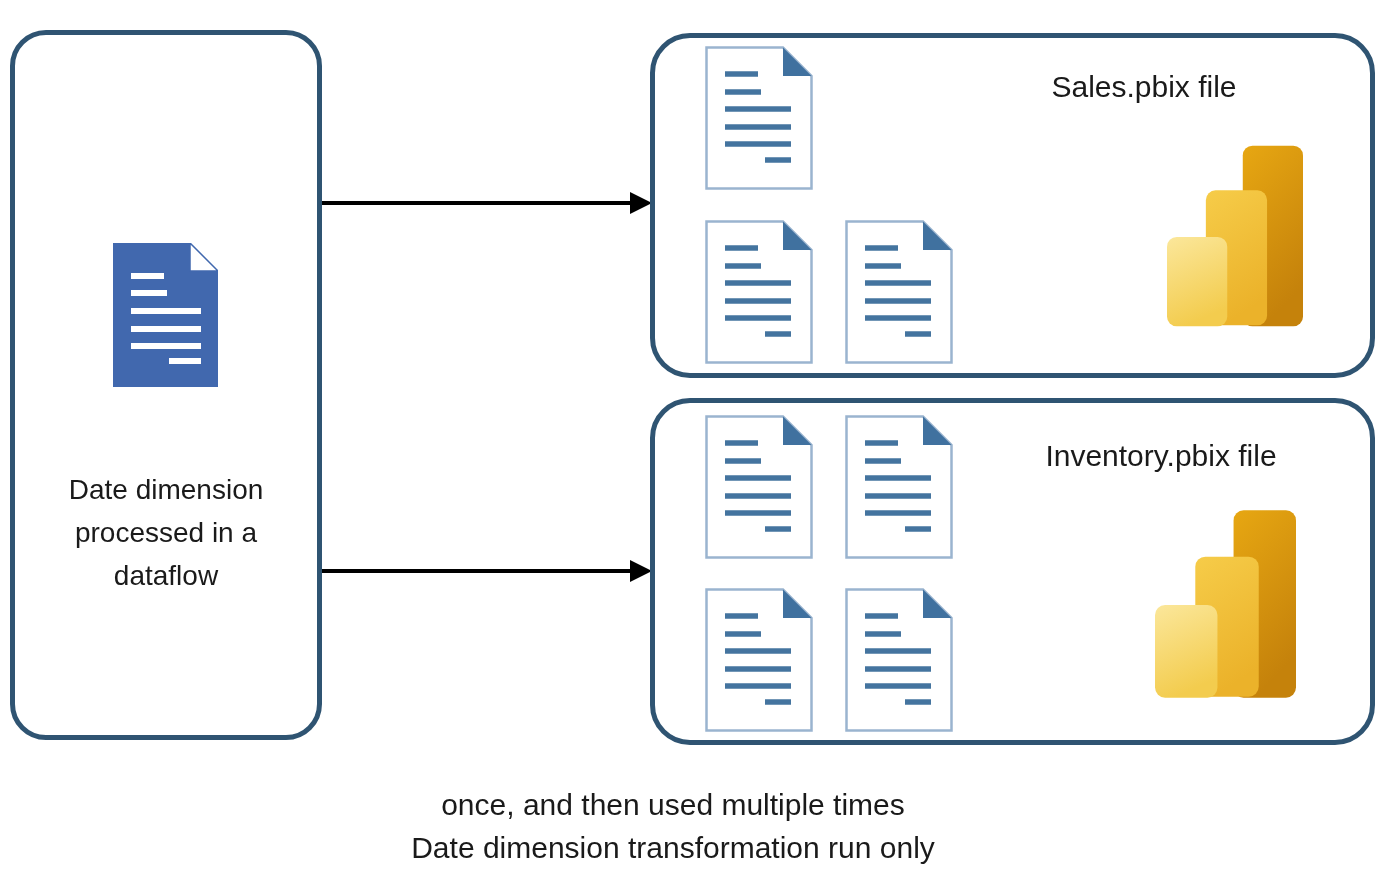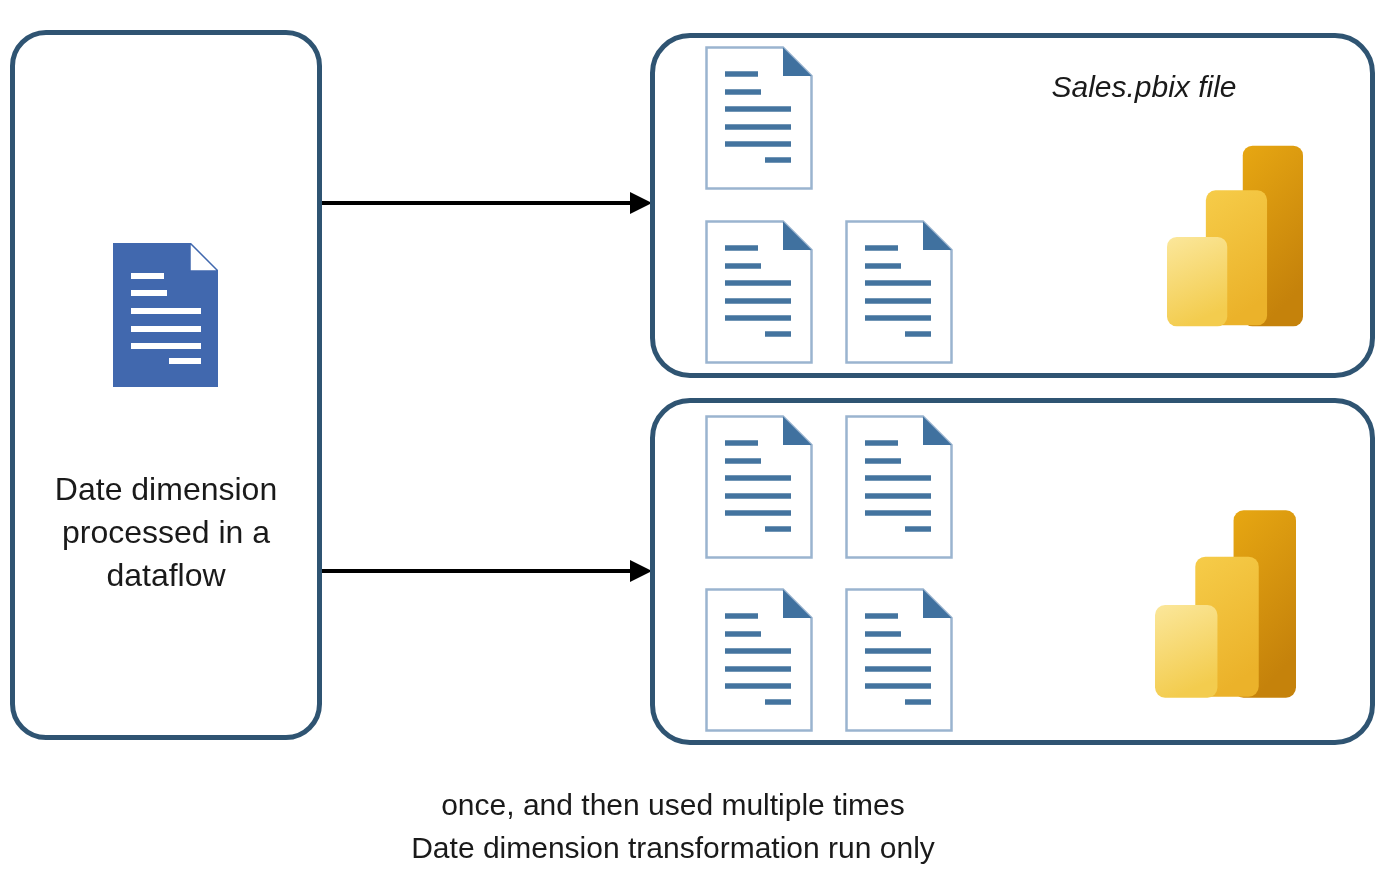--- a/index.html
+++ b/index.html
@@ -10,26 +10,26 @@
   .panel{
     position:absolute;box-sizing:border-box;background:#FFFFFF;
     border:5px solid #2F5472;
   }
   .panel.left{left:10px;top:30px;width:312px;height:710px;border-radius:36px;}
   .panel.sales{left:650px;top:33px;width:725px;height:345px;border-radius:40px;}
   .panel.inventory{left:650px;top:398px;width:725px;height:347px;border-radius:40px;}
   .abs{position:absolute;}
   .left-label{
     left:36px;top:468px;width:260px;text-align:center;
-    font-size:32px;line-height:43px;
+    font-size:28px;line-height:43px;
   }
   .panel-title{
     font-size:30px;line-height:34px;text-align:center;white-space:nowrap;
   }
-  .title-sales{left:1019px;top:70px;width:250px;font-style:italic;}
+  .title-sales{left:1019px;top:70px;width:250px;}
   .title-inventory{left:1036px;top:439px;width:250px;}
   .caption{
     left:273px;top:783px;width:800px;text-align:center;
     font-size:30px;line-height:43px;
   }
   svg{display:block;}
   .overlay{left:0;top:0;pointer-events:none;}
 </style>
 </head>
 <body>
@@ -120,20 +120,21 @@
           <stop offset="1" stop-color="#F3CC4E"></stop>
       </linearGradient>
     </defs>
     <rect x="78" y="0" width="62" height="186" rx="10" fill="url(#pbiT1)"></rect>
     <rect x="40" y="46" width="63" height="139" rx="10" fill="url(#pbiM1)"></rect>
     <rect x="0" y="94" width="62" height="92" rx="10" fill="url(#pbiL1)"></rect>
   </svg>
 
   <div class="panel inventory"></div>
 
+  <div class="abs panel-title title-inventory">Inventory.pbix file</div>
 
   <svg class="abs" style="left:705px;top:415px;" width="108" height="144" viewBox="0 0 108 144">
     <path d="M1.5,1.5 H78 L106.5,30 V142.5 H1.5 Z" fill="#FFFFFF" stroke="#9AB4CF" stroke-width="2.5"></path>
     <path d="M78,1.5 L78,30 L106.5,30 Z" fill="#40719F"></path>
     <g stroke="#44749F" stroke-width="5.5">
       <line x1="20" y1="28" x2="53" y2="28"></line>
       <line x1="20" y1="46" x2="56" y2="46"></line>
       <line x1="20" y1="63" x2="86" y2="63"></line>
       <line x1="20" y1="81" x2="86" y2="81"></line>
       <line x1="20" y1="98" x2="86" y2="98"></line>

